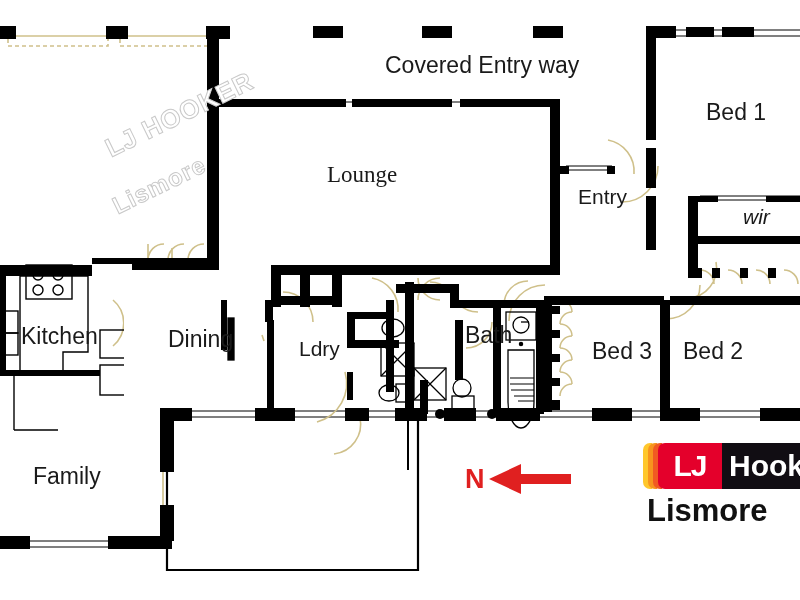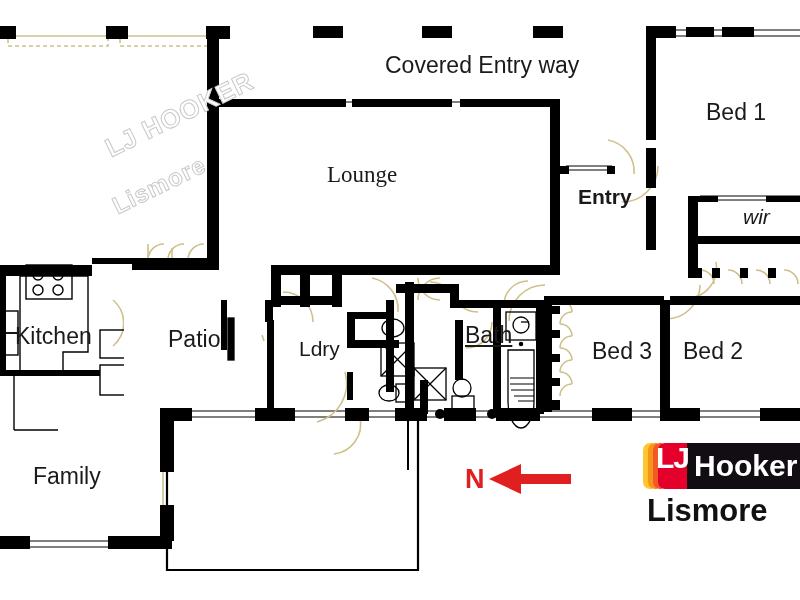--- a/index.html
+++ b/index.html
@@ -93,24 +93,25 @@
     align-items: stretch;
     width: 200px;
   }
   #logo .stripe {
     width: 9px;
     border-top-left-radius: 7px;
     border-bottom-left-radius: 7px;
     margin-right: -4px;
   }
   #logo .redbox {
-    width: 29px;
+    width: 64px;
     border-top-left-radius: 7px;
     border-bottom-left-radius: 7px;
     display: flex;
+    align-items: center;
     justify-content: center;
     position: relative;
     z-index: 3;
   }
   #logo .redbox span {
     color: #ffffff;
     font-size: 30px;
     font-weight: 700;
     font-family: "Liberation Sans", sans-serif;
     line-height: 1;
@@ -402,31 +403,31 @@
     </g>
   </svg>
 
 
   <div class="room-label lbl-lg" style="left:345px; top:53px;margin-left:40px;">Covered Entry way</div>
 
   <div class="room-label lbl-lg" style="left:706px; top:100px;">Bed 1</div>
 
   <div class="room-label lbl-lg" style="left:327px; top:163px;font-family:Liberation Serif, serif;">Lounge</div>
 
-  <div class="room-label lbl-md" style="left:578px; top:186px;font-weight:bold;">Entry</div>
+  <div class="room-label lbl-md" style="left:578px; top:186px;">Entry</div>
 
   <div class="room-label lbl-md" style="left:743px; top:206px;font-style:italic;">wir</div>
 
-  <div class="room-label lbl-lg" style="left:9px; top:324px;padding-left:6px;">Kitchen</div>
-
-  <div class="room-label lbl-lg" style="left:168px; top:327px;">Patio</div>
+  <div class="room-label lbl-lg" style="left:21px; top:324px;">Kitchen</div>
+
+  <div class="room-label lbl-lg" style="left:168px; top:327px;">Dining</div>
 
   <div class="room-label lbl-md" style="left:299px; top:338px;">Ldry</div>
 
-  <div class="room-label lbl-lg" style="left:465px; top:323px;text-decoration:underline;">Bath</div>
+  <div class="room-label lbl-lg" style="left:465px; top:323px;">Bath</div>
 
   <div class="room-label lbl-lg" style="left:592px; top:339px;">Bed 3</div>
 
   <div class="room-label lbl-lg" style="left:683px; top:339px;">Bed 2</div>
 
   <div class="room-label lbl-lg" style="left:33px; top:464px;">Family</div>
 
 
   <div id="watermark">
     <span>LJ HOOKER</span>

